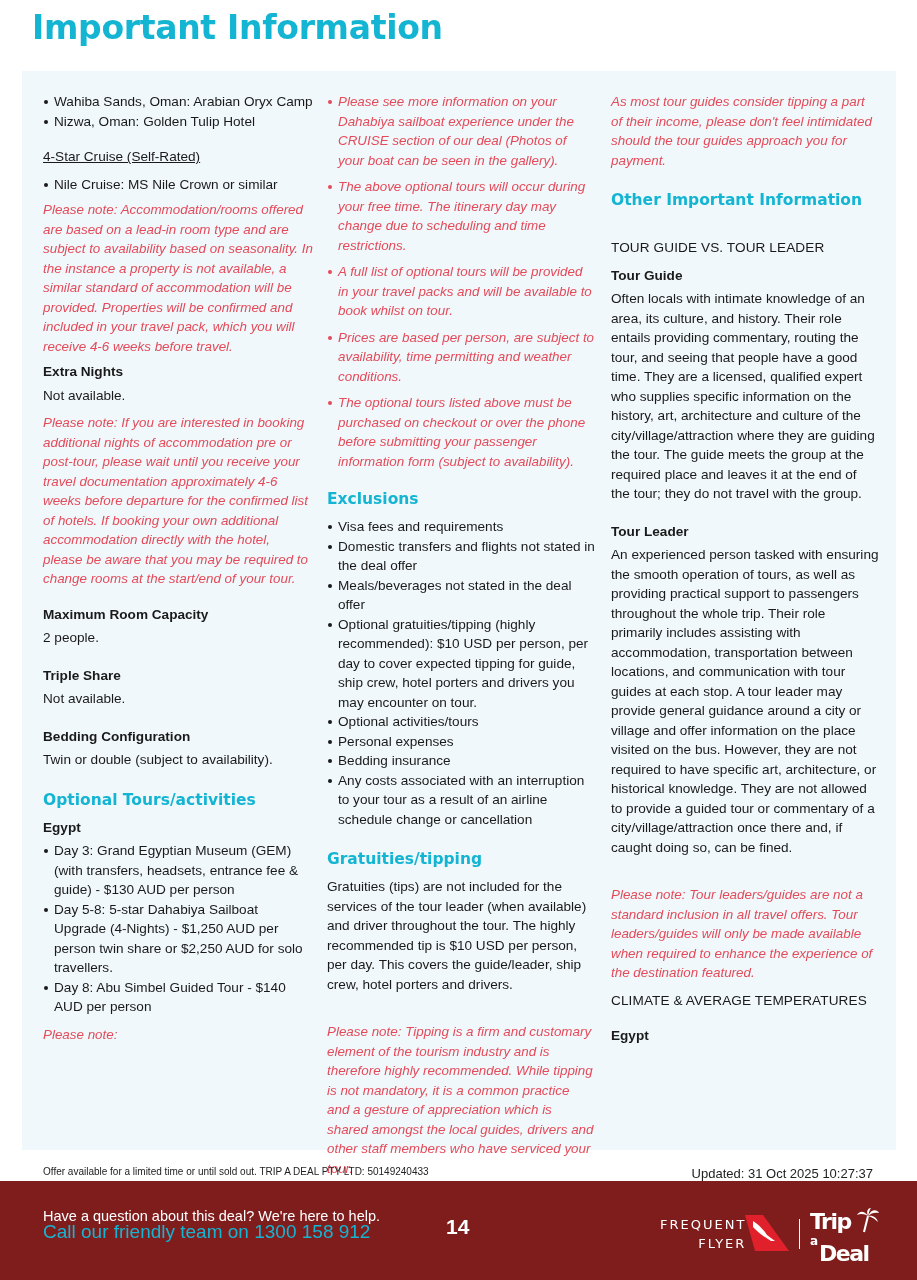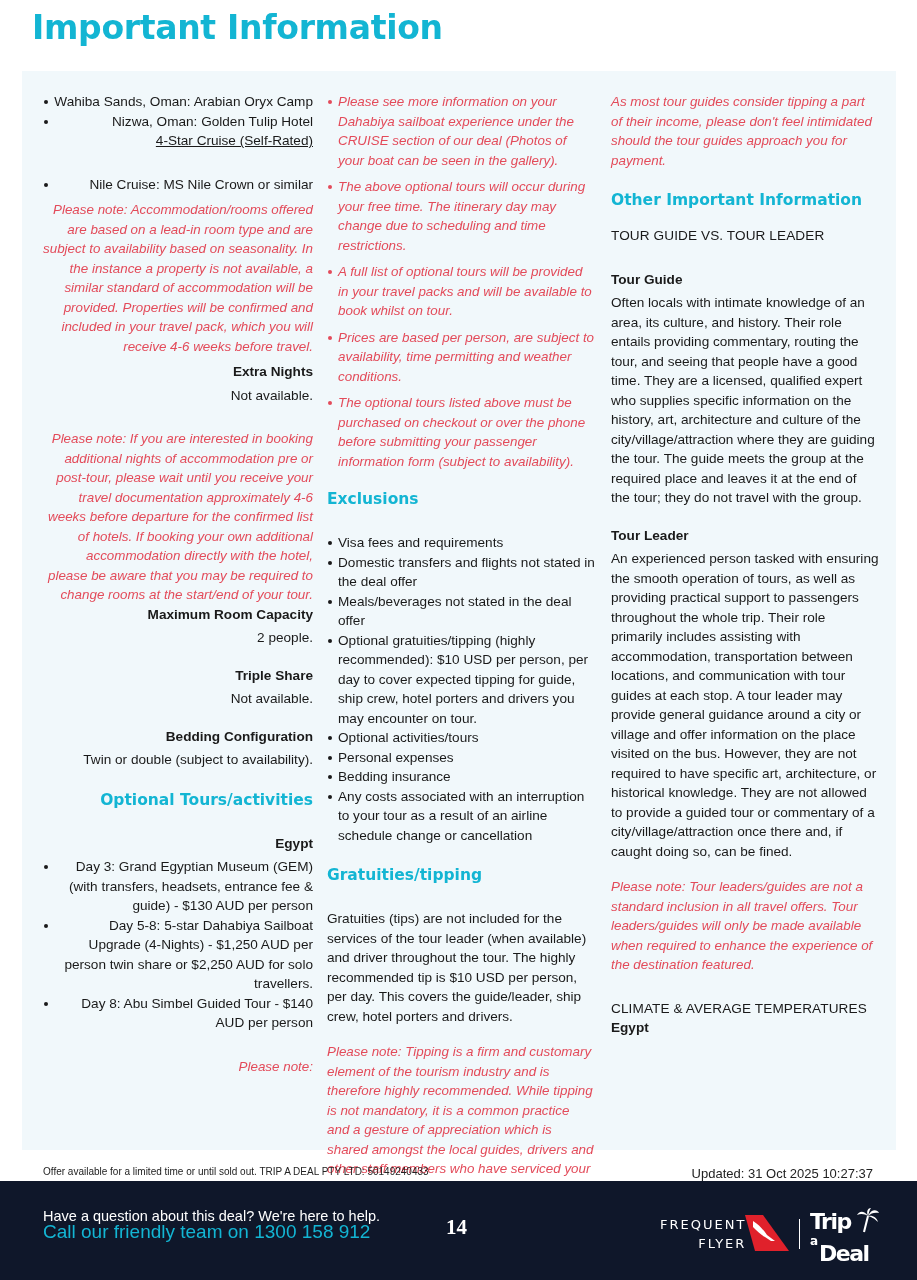--- a/index.html
+++ b/index.html
@@ -11,59 +11,59 @@
       font-family: "DejaVu Sans", sans-serif;
       font-size: 33px; font-weight: bold; color: #13b5d3; letter-spacing: -0.3px;
     }
 
     .panel {
       position: absolute; left: 22px; top: 71px; width: 874px; height: 1079px;
       background: #f1f8fb;
     }
 
     .col { position: absolute; top: 92px; font-size: 13.6px; line-height: 19.5px; }
-    .col1 { left: 43px; width: 270px; text-align: right; }
+    .col1 { left: 43px; width: 270px; }
     .col2 { left: 327px; width: 268px; }
     .col3 { left: 611px; width: 268px; }
 
     .note { color: #e34b5a; font-style: italic; font-size: 13.4px; line-height: 19.5px; }
     .sub { font-weight: bold; font-size: 13.6px; line-height: 19.5px; margin-bottom: 4px; }
     .h2 {
       font-family: "DejaVu Sans", sans-serif; font-weight: bold; color: #13b5d3;
       font-size: 15.5px; line-height: 20px;
     }
     .u { text-decoration: underline; }
     .caps { letter-spacing: 0.1px; }
 
     ul { list-style: none; }
     ul li { position: relative; padding-left: 11px; }
     ul li::before {
       content: ""; position: absolute; left: 1px; top: 8px;
       width: 4px; height: 4px; border-radius: 50%; background: #1a1a1a;
     }
     ul.red li { margin-bottom: 7px; }
-    ul.red li::before { background: #e34b5a; } .mt6 { margin-top: 6px; } .mt8 { margin-top: 24px; }
-    .mt10 { margin-top: 16px; }
-    .mt16 { } .mt18 { margin-top: 18px; } .mt20 { margin-top: 20px; }
+    ul.red li::before { background: #e34b5a; } .mt6 { margin-top: 6px; } .mt8 { margin-top: 8px; }
+    .mt10 { margin-top: 28px; }
+    .mt16 { margin-top: 16px; } .mt18 { margin-top: 18px; } .mt20 { margin-top: 20px; }
 
     .offer {
       position: absolute; left: 43px; top: 1166px; font-size: 10px; color: #222;
     }
     .updated {
       position: absolute; right: 44px; top: 1166px; font-size: 13px; color: #222;
     }
 
     .footer {
-      position: absolute; left: 0; top: 1181px; width: 917px; height: 99px; background: #0f172a;
+      position: absolute; left: 0; top: 1181px; width: 917px; height: 99px; background: #7f1d1d;
     }
     .footer .q { position: absolute; left: 43px; top: 27px; color: #ffffff; font-size: 14.5px; }
     .footer .call { position: absolute; left: 43px; top: 40px; color: #13b5d3; font-size: 19px; }
     .footer .pnum {
       position: absolute; left: 446px; top: 34px; color: #ffffff; font-size: 21px; font-weight: bold;
-      font-family: Liberation Serif, serif;
+      font-family: Liberation Sans, sans-serif;
     }
     .ff {
       position: absolute; left: 660px; top: 34px; color: #fff; font-size: 13px; letter-spacing: 2px;
       text-align: right; line-height: 19px; font-family: "DejaVu Sans", sans-serif;
     }
     .tail { position: absolute; left: 745px; top: 34px; }
     .divider { position: absolute; left: 799px; top: 38px; width: 1px; height: 30px; background: #fff; }
     .tad { position: absolute; left: 810px; top: 30px; color: #fff; font-weight: bold; font-family: "DejaVu Sans", sans-serif; }
     .tad .trip { position: absolute; left: 0; top: 0; font-size: 22px; letter-spacing: -1.5px; line-height: 22px; }
     .tad .a { position: absolute; left: 0; top: 24px; font-size: 12px; line-height: 12px; }

